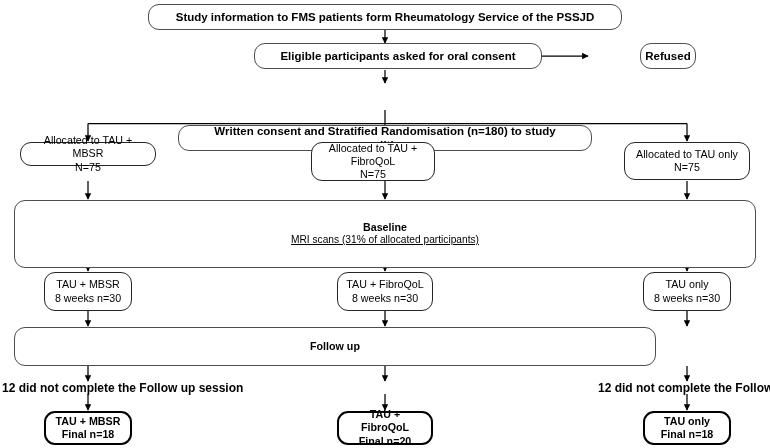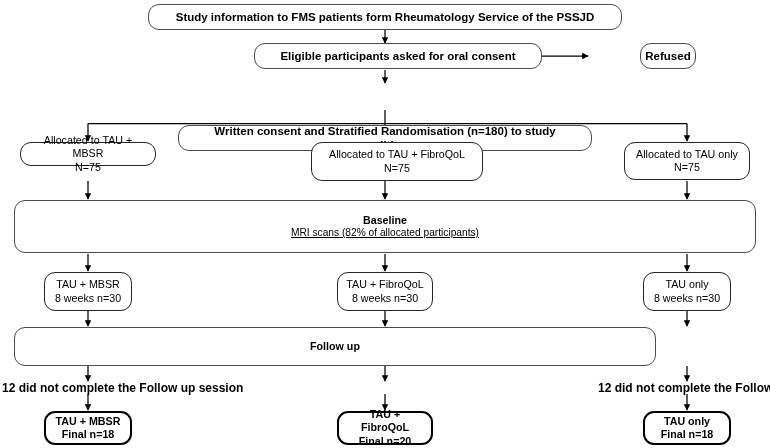--- a/index.html
+++ b/index.html
@@ -117,33 +117,33 @@
 
   <div class="nodebox bdr-thin t-bold t-12 line-pad" style="left:178px; top:84px; width:414px; height:26px;margin-top:41px;">
     <span>Written consent and Stratified Randomisation (n=180) to study conditions</span>
   </div>
 
   <div class="nodebox bdr-med t-norm t-11 line-pad" style="left:20px; top:142px; width:136px; height:24px;">
     <span>Allocated to TAU + MBSR</span>
     <span>N=75</span>
   </div>
 
-  <div class="nodebox bdr-med t-norm t-11 line-pad" style="left:311px; top:142px; width:172px; height:39px;">
+  <div class="nodebox bdr-med t-norm t-11 line-pad" style="left:311px; top:142px; width:124px; height:39px;">
     <span>Allocated to TAU + FibroQoL</span>
     <span>N=75</span>
   </div>
 
   <div class="nodebox bdr-med t-norm t-11 line-pad" style="left:624px; top:142px; width:126px; height:38px;">
     <span>Allocated to TAU only</span>
     <span>N=75</span>
   </div>
 
-  <div class="nodebox bdr-thin t-norm t-105" style="left:14px; top:200px; width:742px; height:53px;">
+  <div class="nodebox bdr-thin t-norm t-105" style="left:14px; top:200px; width:742px; height:68px;">
     <span class="t-bold t-11">Baseline</span>
-    <span class="u-line">MRI scans (82% of allocated participants)</span>
+    <span class="u-line">MRI scans (31% of allocated participants)</span>
   </div>
 
   <div class="nodebox bdr-med t-norm t-11 line-pad" style="left:44px; top:272px; width:88px; height:39px;">
     <span>TAU + MBSR</span>
     <span>8 weeks n=30</span>
   </div>
 
   <div class="nodebox bdr-med t-norm t-11 line-pad" style="left:337px; top:272px; width:96px; height:39px;">
     <span>TAU + FibroQoL</span>
     <span>8 weeks n=30</span>

